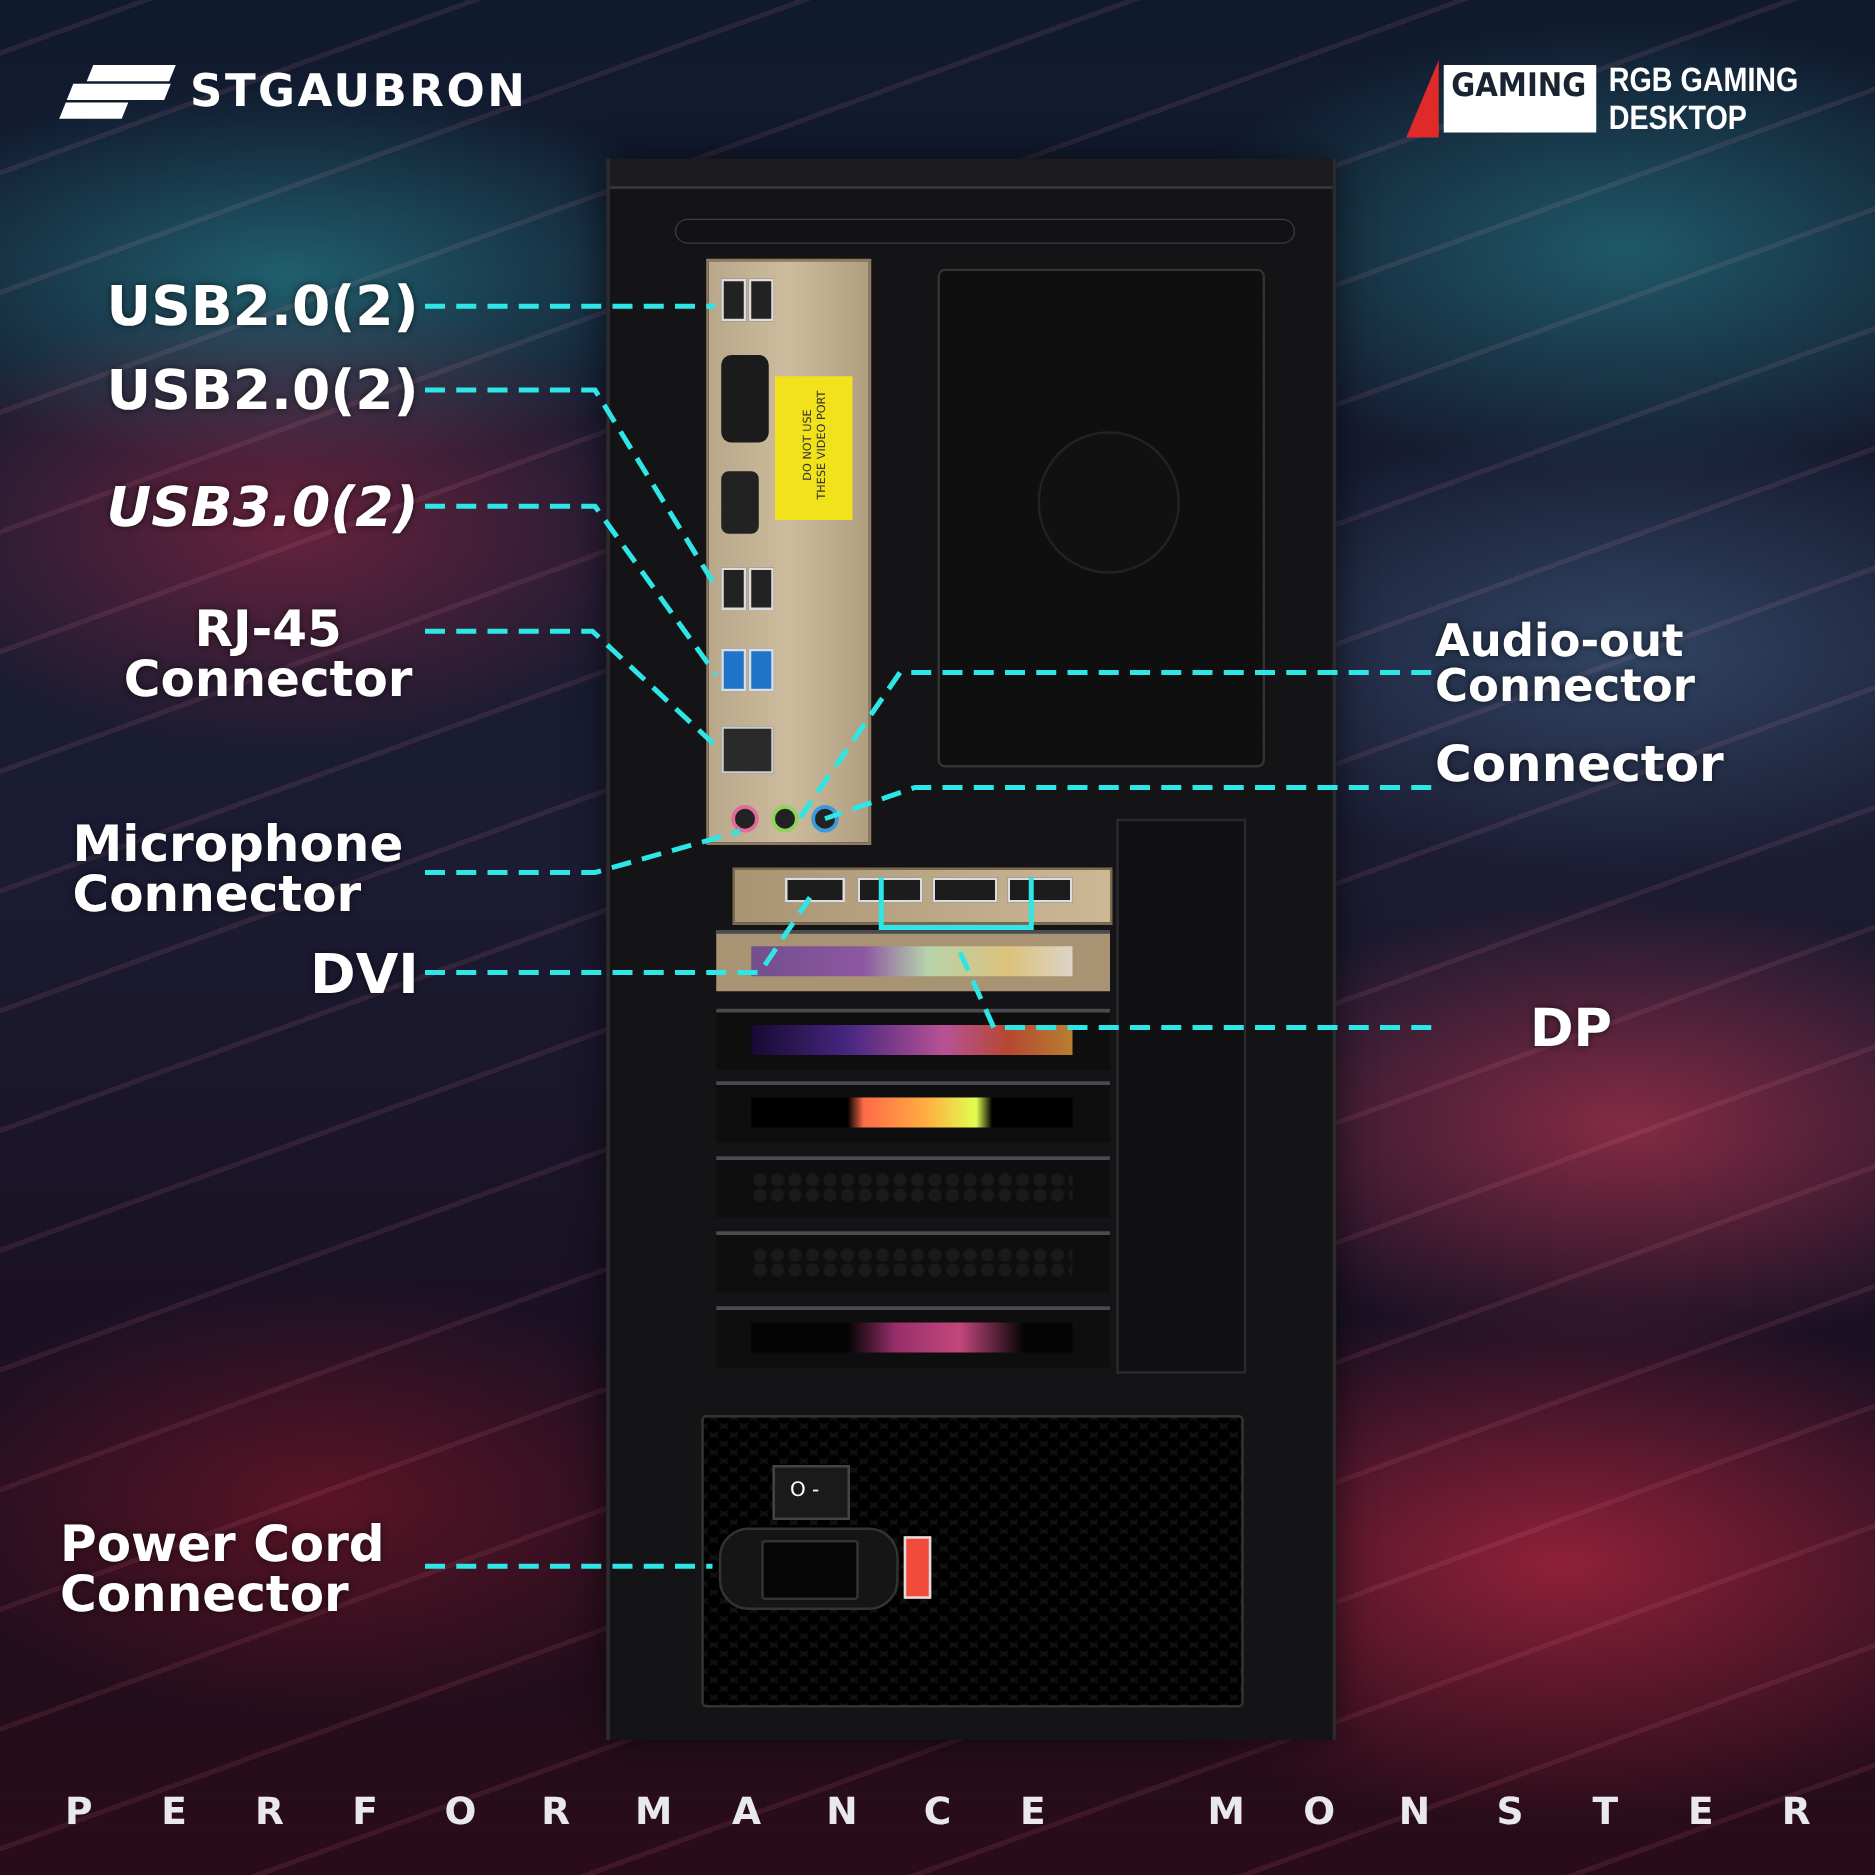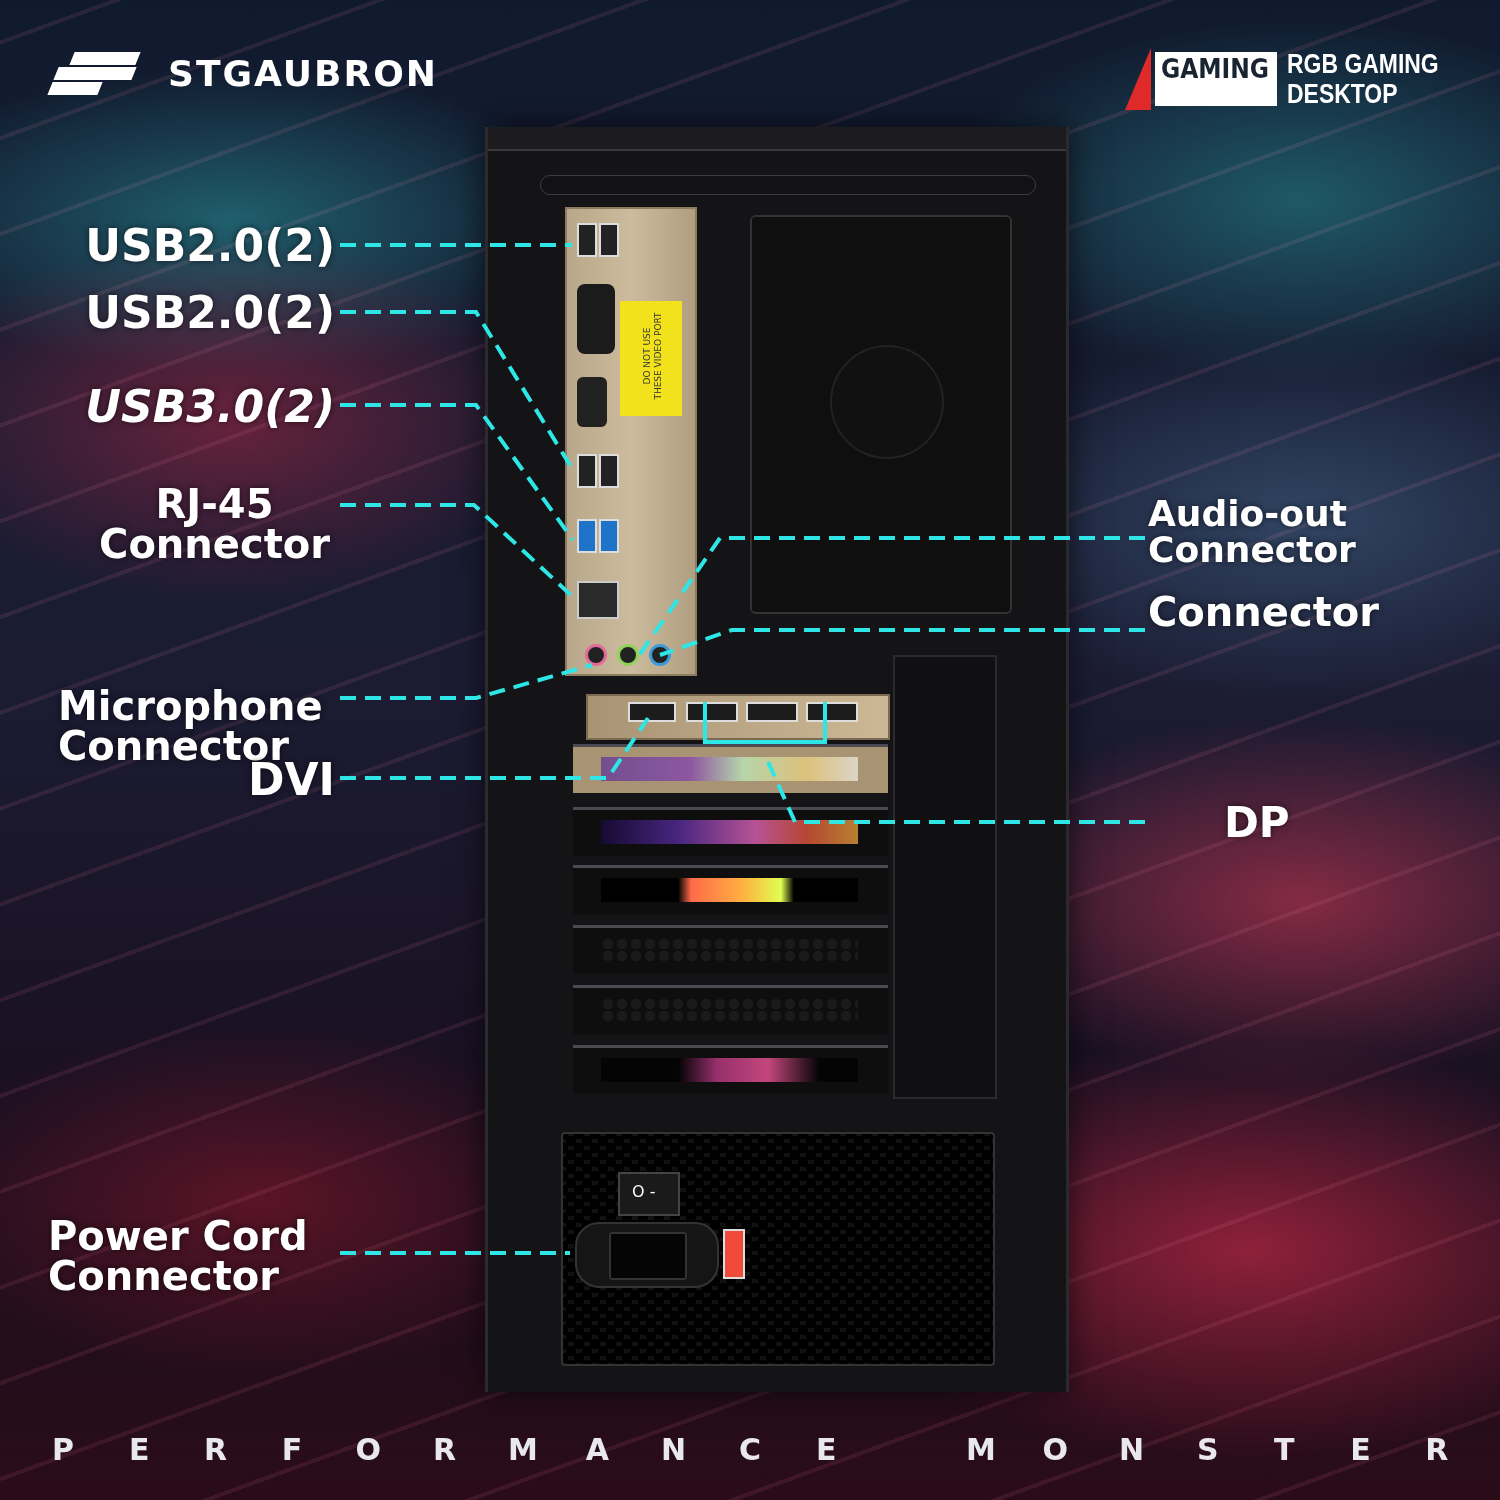--- a/index.html
+++ b/index.html
@@ -12,21 +12,21 @@
       radial-gradient(ellipse 600px 300px at 1250px 1250px, rgba(190,40,70,0.7), transparent 70%),
       radial-gradient(ellipse 500px 250px at 260px 1200px, rgba(140,25,45,0.55), transparent 70%),
       radial-gradient(ellipse 480px 260px at 230px 420px, rgba(170,40,70,0.55), transparent 70%),
       radial-gradient(ellipse 520px 260px at 1300px 200px, rgba(40,140,150,0.55), transparent 70%),
       radial-gradient(ellipse 520px 220px at 230px 220px, rgba(40,140,150,0.6), transparent 70%),
       radial-gradient(ellipse 520px 260px at 1300px 520px, rgba(80,120,160,0.45), transparent 70%),
       linear-gradient(180deg,#101a2e 0%,#1b1c33 45%,#1a0f20 75%,#2a0c18 100%);}
   .streaks{position:absolute;inset:0;
     background:repeating-linear-gradient(160deg, rgba(255,255,255,0.0) 0 38px, rgba(255,120,150,0.10) 38px 42px, rgba(255,255,255,0) 42px 90px);
     mix-blend-mode:screen;}
-  .brand{position:absolute;left:50px;top:50px;display:flex;align-items:center;gap:28px;text-align:right;}
+  .brand{position:absolute;left:50px;top:50px;display:flex;align-items:center;gap:12px;text-align:right;}
   .brand-mark{width:90px;height:46px;position:relative;}
   .brand-mark i{position:absolute;height:13px;background:#fff;transform:skewX(-22deg);}
   .brand-text{color:#fff;font-family:"DejaVu Sans",sans-serif;font-weight:bold;font-size:36px;letter-spacing:2px;}
   .badge{position:absolute;left:1125px;top:48px;display:flex;align-items:center;gap:10px;}
   .badge-logo{position:relative;width:152px;height:62px;}
   .badge-logo .red{position:absolute;left:0;top:0;width:0;height:0;border-left:26px solid transparent;border-bottom:62px solid #e02a2a;}
   .badge-logo .box{position:absolute;left:30px;top:4px;width:122px;height:54px;background:#fff;}
   .badge-logo .g{position:absolute;left:36px;top:6px;font-family:"DejaVu Sans Condensed","DejaVu Sans",sans-serif;font-weight:bold;font-size:26px;color:#1a2330;letter-spacing:0px;}
   .badge-text{color:#fff;font-weight:bold;font-size:27px;line-height:30px;font-family:"Liberation Sans",sans-serif;transform:scaleX(0.85);transform-origin:left;}
   .case{position:absolute;left:485px;top:127px;width:578px;height:1265px;background:#141416;
@@ -188,21 +188,21 @@
   <polyline points="705,702 705,742 825,742 825,702" fill="none" stroke="#2ee6e6" stroke-width="4"></polyline>
 </svg>
 
 <div class="label l" style="right:1165px;top:224px;font-size:44px;">USB2.0(2)</div>
 <div class="label l" style="right:1165px;top:291px;font-size:44px;">USB2.0(2)</div>
 <div class="label l" style="right:1165px;top:385px;font-size:44px;font-style:italic;">USB3.0(2)</div>
 <div class="label l" style="right:1170px;top:484px;font-size:40px;">
   <div>RJ-45</div>
   <div>Connector</div>
 </div>
-<div class="label" style="left:58px;top:656px;font-size:40px;margin-top:30px;">
+<div class="label" style="left:58px;top:656px;font-size:40px;">
   <div>Microphone</div>
   <div>Connector</div>
 </div>
 <div class="label l" style="right:1165px;top:758px;font-size:44px;">DVI</div>
 <div class="label" style="left:48px;top:1216px;font-size:40px;">
   <div>Power Cord</div>
   <div>Connector</div>
 </div>
 <div class="label" style="left:1148px;top:496px;font-size:36px;">
   <div>Audio-out</div>

